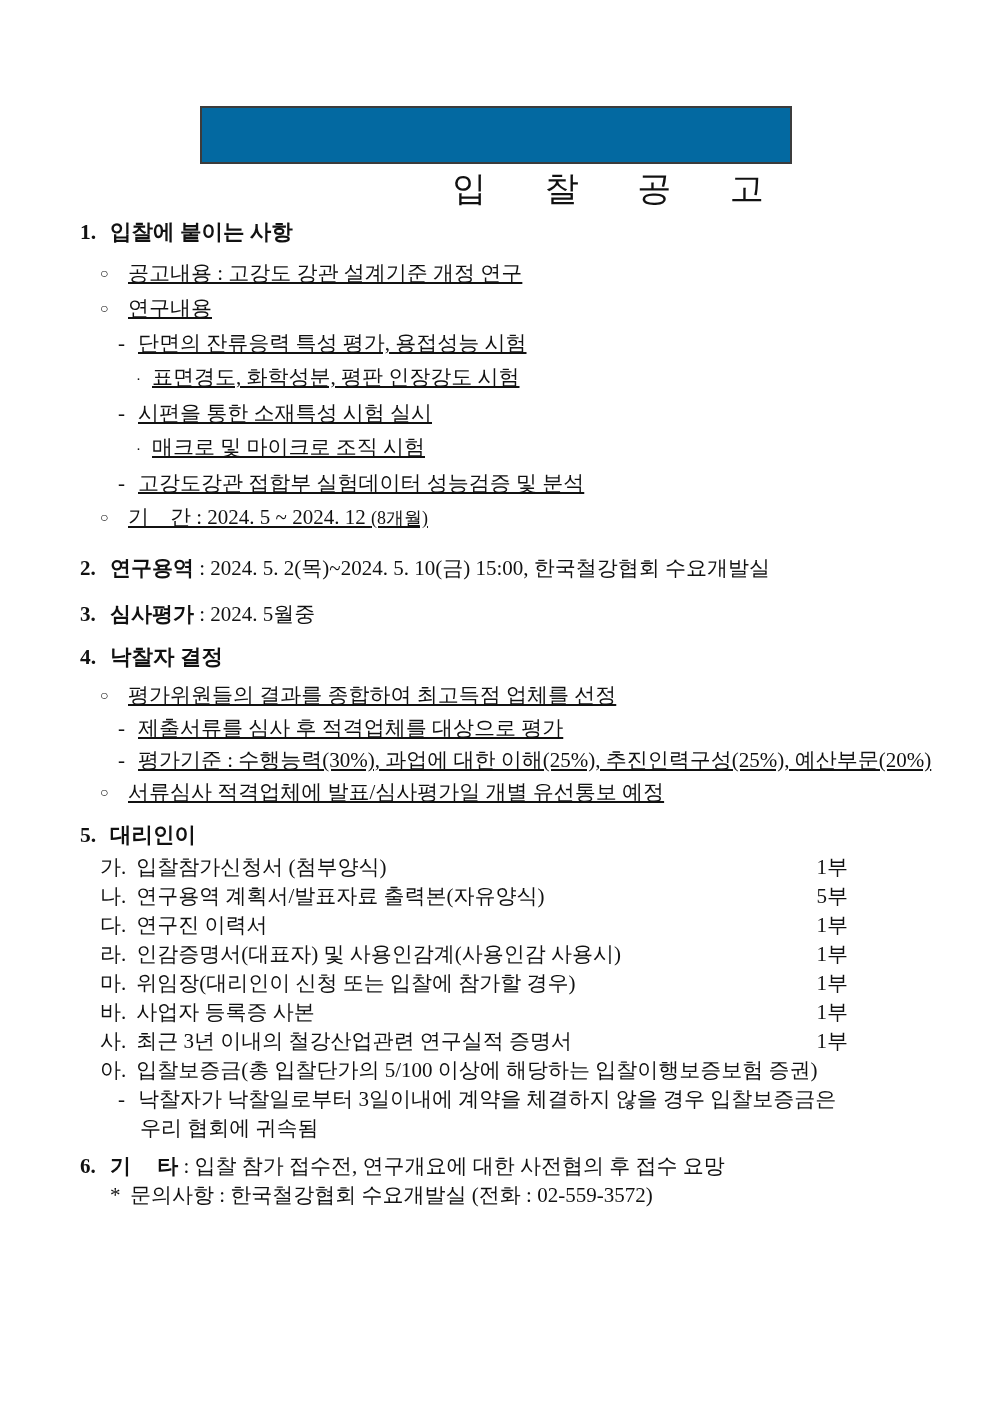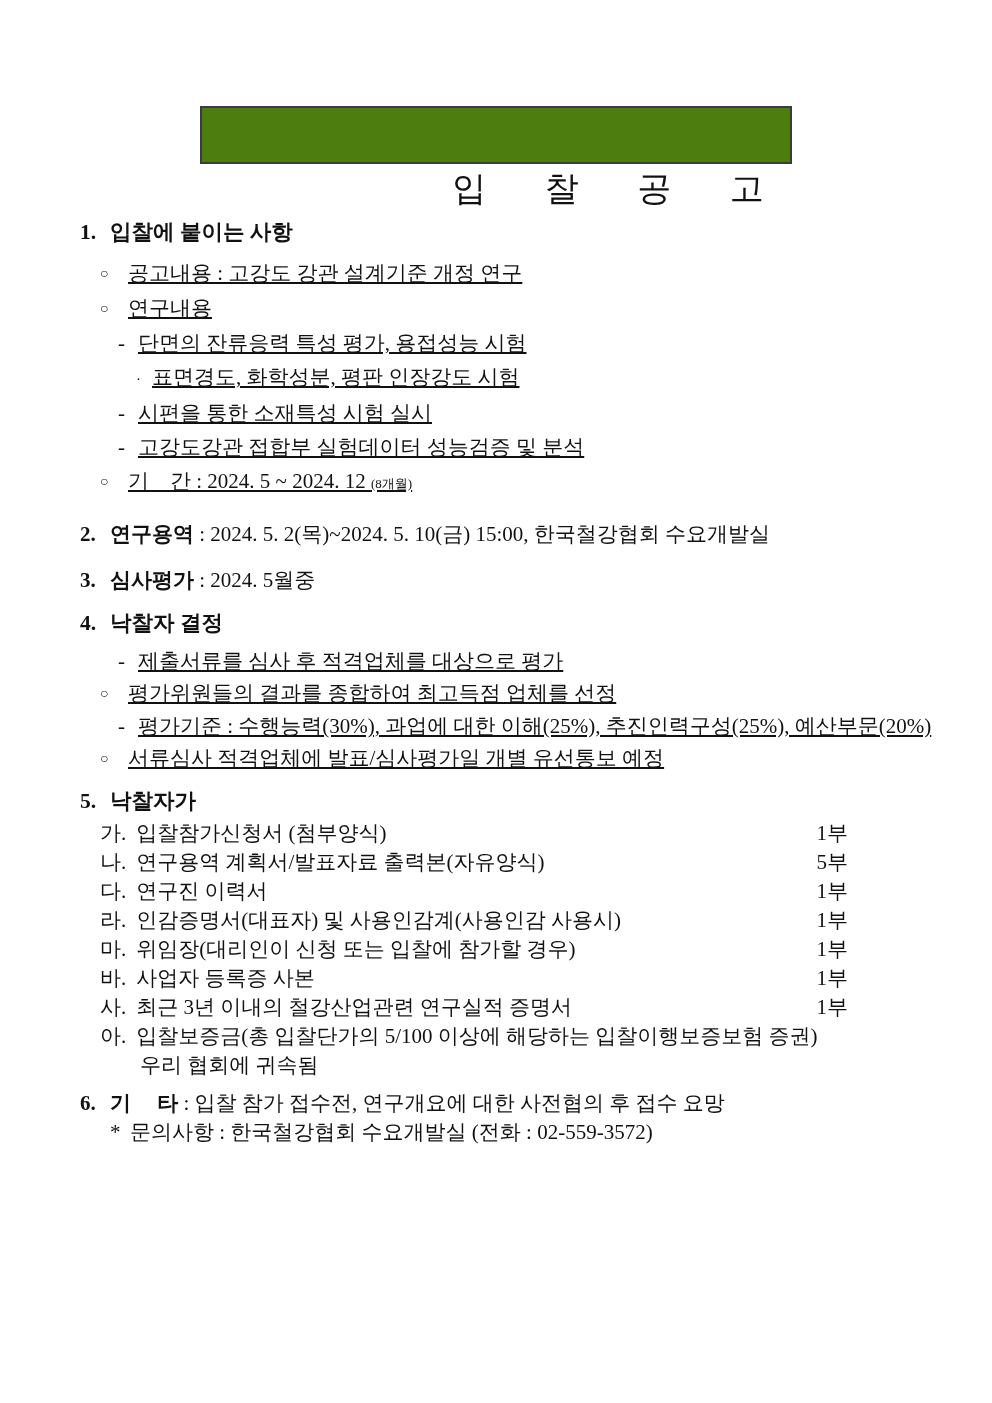--- a/index.html
+++ b/index.html
@@ -15,21 +15,21 @@
     box-sizing: border-box;
     padding-top: 106px;
     overflow: hidden;
   }
   .title-box {
     box-sizing: border-box;
     width: 592px;
     height: 58px;
     margin: 0 auto;
     border: 2px solid #3c3c3c;
-    background: #4d7c0f;
+    background: #0369a1;
     text-align: center;
     line-height: 54px;
     font-size: 34px;
     letter-spacing: 2px;
     word-spacing: 46px;
     white-space: pre;
   }
   .doc { padding: 0 40px 0 80px; }
   .sec-heading {
     margin-top: 54px;
@@ -45,21 +45,21 @@
   .items .item { line-height: 34px; white-space: pre; }
   .items-s4 { margin-top: 8px; }
   .items-s4 .item { line-height: 32px; }
   .lvl1 { padding-left: 20px; }
   .lvl2 { padding-left: 38px; }
   .lvl3 { padding-left: 56px; }
   .bl  { display: inline-block; }
   .b1  { width: 28px; font-size: 14px; vertical-align: 2px; }
   .b2  { width: 20px; }
   .b3  { width: 16px; font-size: 15px; }
-  .small { font-size: 13px; }
+  .small { font-size: 18px; }
   .sec-line { margin-top: 18px; line-height: 30px; white-space: pre; }
   .sec-line.close { margin-top: 16px; }
   .bold { font-weight: bold; }
   .rows { margin-top: 4px; margin-left: 20px; width: 748px; }
   .row { display: flex; line-height: 29px; white-space: pre; }
   .rlabel { flex: 0 0 auto; margin-right: 10px; }
   .rtext { flex: 1 1 auto; }
   .rcount { flex: 0 0 auto; }
   .note { line-height: 29px; white-space: pre; }
   .note1 { padding-left: 38px; }
@@ -79,46 +79,48 @@
 
   <div class="doc">
 
     <div class="sec-heading"><span class="num">1.</span><span>입찰에 붙이는 사항</span></div>
     <div class="items">
       <div class="item lvl1"><span class="bl b1">○</span><span>공고내용 : 고강도 강관 설계기준 개정 연구</span></div>
       <div class="item lvl1"><span class="bl b1">○</span><span>연구내용</span></div>
       <div class="item lvl2"><span class="bl b2">-</span><span>단면의 잔류응력 특성 평가, 용접성능 시험</span></div>
       <div class="item lvl3"><span class="bl b3">·</span><span>표면경도, 화학성분, 평판 인장강도 시험</span></div>
       <div class="item lvl2"><span class="bl b2">-</span><span>시편을 통한 소재특성 시험 실시</span></div>
+      <div class="item lvl3"><span class="bl b3">·</span><span>매크로 및 마이크로 조직 시험</span></div>
       <div class="item lvl2"><span class="bl b2">-</span><span>고강도강관 접합부 실험데이터 성능검증 및 분석</span></div>
       <div class="item lvl1"><span class="bl b1">○</span><span>기    간 : 2024. 5 ~ 2024. 12 </span><span class="small">(8개월)</span></div>
     </div>
 
     <div class="sec-line"><span class="num">2.</span><span class="bold">연구용역</span><span> : </span><span>2024. 5. 2(목)~2024. 5. 10(금) 15:00, 한국철강협회 수요개발실</span></div>
 
     <div class="sec-line close"><span class="num">3.</span><span class="bold">심사평가</span><span> : </span><span>2024. 5월중</span></div>
 
     <div class="sec-heading tight"><span class="num">4.</span><span>낙찰자 결정</span></div>
     <div class="items items-s4">
+      <div class="item lvl1"><span class="bl b1">○</span><span>평가위원들의 결과를 종합하여 최고득점 업체를 선정</span></div>
       <div class="item lvl2"><span class="bl b2">-</span><span>제출서류를 심사 후 적격업체를 대상으로 평가</span></div>
-      <div class="item lvl1"><span class="bl b1">○</span><span>평가위원들의 결과를 종합하여 최고득점 업체를 선정</span></div>
       <div class="item lvl2"><span class="bl b2">-</span><span>평가기준 : 수행능력(30%), 과업에 대한 이해(25%), 추진인력구성(25%), 예산부문(20%)</span></div>
       <div class="item lvl1"><span class="bl b1">○</span><span>서류심사 적격업체에 발표/심사평가일 개별 유선통보 예정</span></div>
     </div>
 
-    <div class="sec-heading tighter"><span class="num">5.</span><span>낙찰자가</span></div>
+    <div class="sec-heading tighter"><span class="num">5.</span><span>대리인이</span></div>
     <div class="rows">
       <div class="row"><span class="rlabel">가.</span><span class="rtext">입찰참가신청서 (첨부양식)</span><span class="rcount">1부</span></div>
       <div class="row"><span class="rlabel">나.</span><span class="rtext">연구용역 계획서/발표자료 출력본(자유양식)</span><span class="rcount">5부</span></div>
       <div class="row"><span class="rlabel">다.</span><span class="rtext">연구진 이력서</span><span class="rcount">1부</span></div>
       <div class="row"><span class="rlabel">라.</span><span class="rtext">인감증명서(대표자) 및 사용인감계(사용인감 사용시)</span><span class="rcount">1부</span></div>
       <div class="row"><span class="rlabel">마.</span><span class="rtext">위임장(대리인이 신청 또는 입찰에 참가할 경우)</span><span class="rcount">1부</span></div>
       <div class="row"><span class="rlabel">바.</span><span class="rtext">사업자 등록증 사본</span><span class="rcount">1부</span></div>
       <div class="row"><span class="rlabel">사.</span><span class="rtext">최근 3년 이내의 철강산업관련 연구실적 증명서</span><span class="rcount">1부</span></div>
       <div class="row"><span class="rlabel">아.</span><span class="rtext">입찰보증금(총 입찰단가의 5/100 이상에 해당하는 입찰이행보증보험 증권)</span><span class="rcount"></span></div>
     </div>
+    <div class="note note1"><span class="bl b2">-</span><span>낙찰자가 낙찰일로부터 3일이내에 계약을 체결하지 않을 경우 입찰보증금은</span></div>
     <div class="note note2"><span>우리 협회에 귀속됨</span></div>
 
     <div class="sec-line s6"><span class="num">6.</span><span class="bold">기     타</span><span> : </span><span>입찰 참가 접수전, 연구개요에 대한 사전협의 후 접수 요망</span></div>
     <div class="footnote"><span class="fmark">*</span><span>문의사항 : 한국철강협회 수요개발실 (전화 : 02-559-3572)</span></div>
 
   </div>
 </div>
 
 </body></html>

